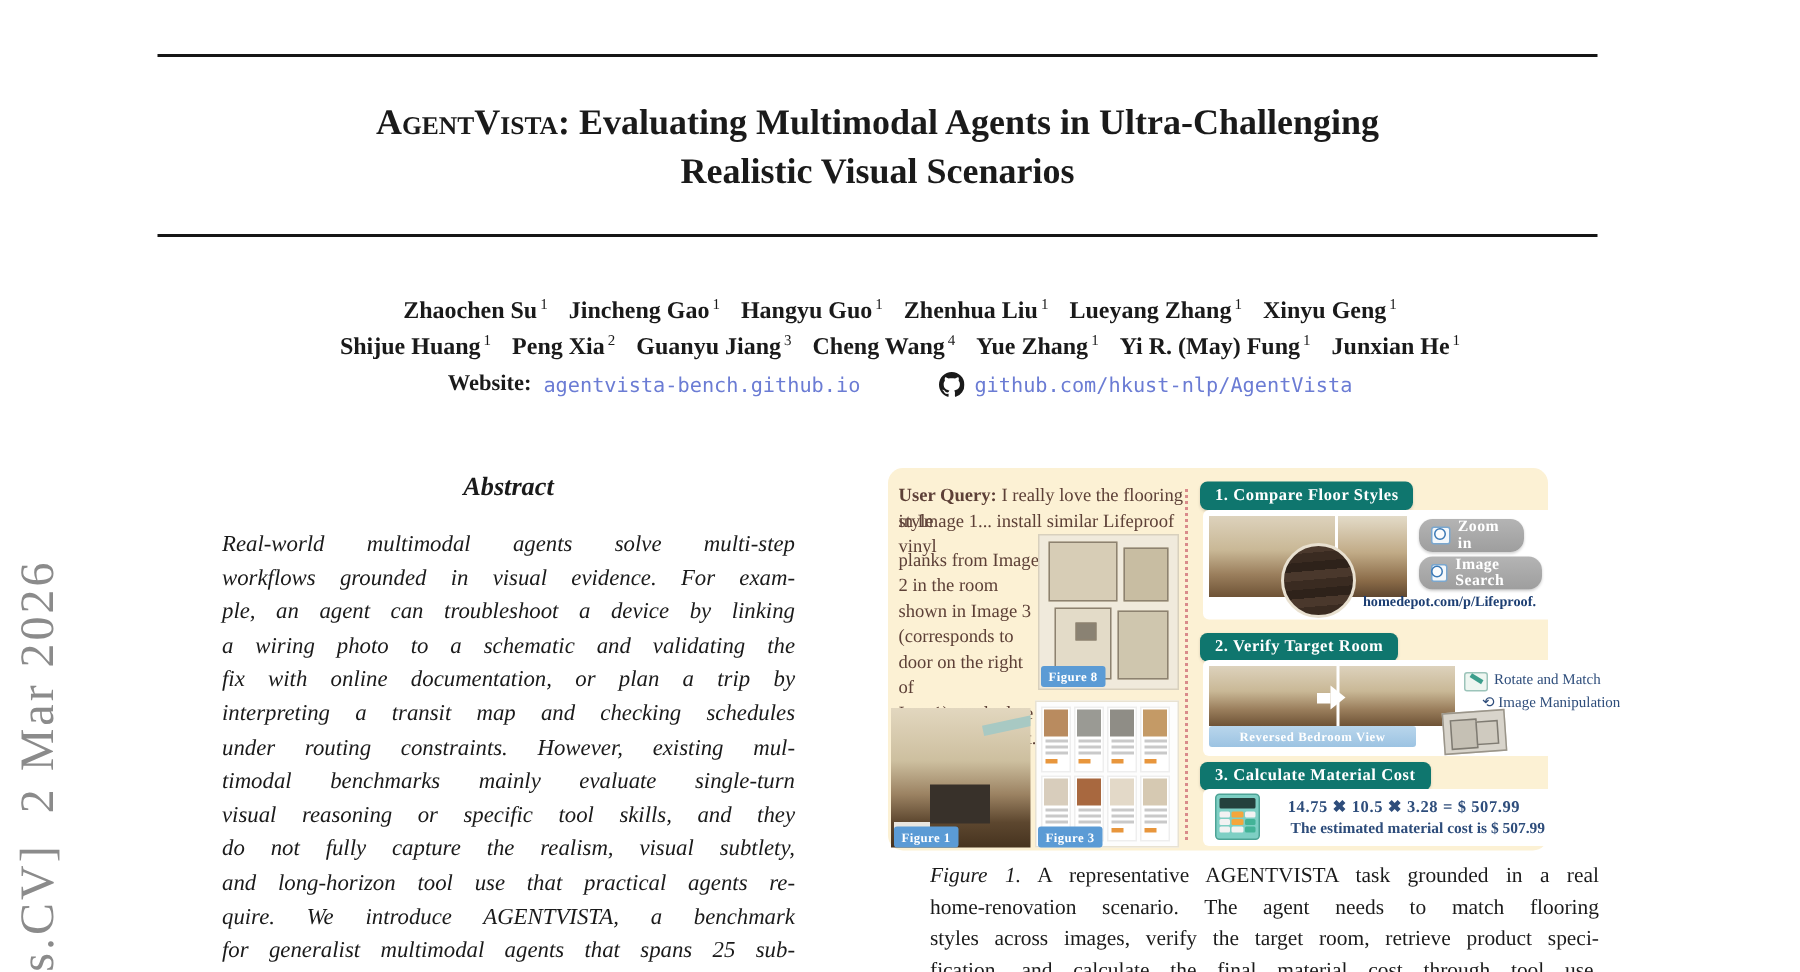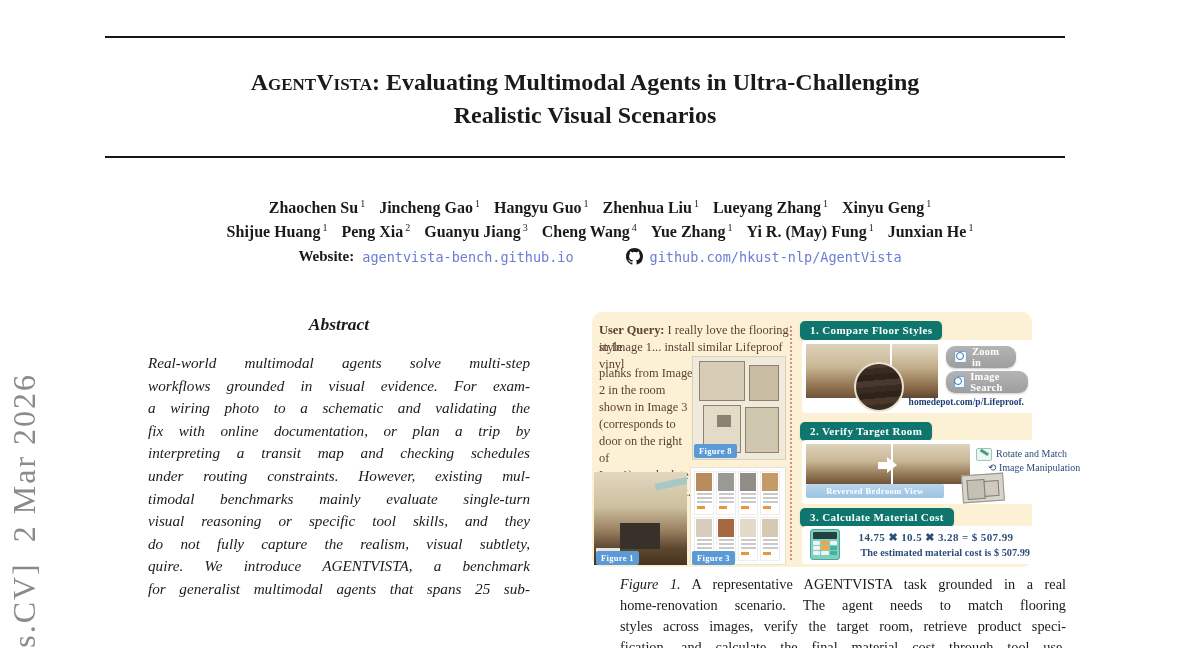--- a/index.html
+++ b/index.html
@@ -157,27 +157,29 @@
       <path fill="#1a1a1a" d="M8 0C3.58 0 0 3.58 0 8c0 3.54 2.29 6.53 5.47 7.59.4.07.55-.17.55-.38 0-.19-.01-.82-.01-1.49-2.01.37-2.53-.49-2.69-.94-.09-.23-.48-.94-.82-1.13-.28-.15-.68-.52-.01-.53.63-.01 1.08.58 1.23.82.72 1.21 1.87.87 2.33.66.07-.52.28-.87.51-1.07-1.78-.2-3.64-.89-3.64-3.95 0-.87.31-1.59.82-2.15-.08-.2-.36-1.02.08-2.12 0 0 .67-.21 2.2.82.64-.18 1.32-.27 2-.27s1.36.09 2 .27c1.53-1.04 2.2-.82 2.2-.82.44 1.1.16 1.92.08 2.12.51.56.82 1.27.82 2.15 0 3.07-1.87 3.75-3.65 3.95.29.25.54.73.54 1.48 0 1.07-.01 1.93-.01 2.2 0 .21.15.46.55.38A8.01 8.01 0 0 0 16 8c0-4.42-3.58-8-8-8z"></path>
     </svg>
   <a href="#" class="mono-link">github.com/hkust-nlp/AgentVista</a>
 </div>
 
 <div class="leftcol">
   <div class="abs-head">Abstract</div>
   <div class="abs-lines">
       <div class="abs-line">Real-world multimodal agents solve multi-step</div>
       <div class="abs-line">workflows grounded in visual evidence. For exam-</div>
+      <div class="abs-line">ple, an agent can troubleshoot a device by linking</div>
       <div class="abs-line">a wiring photo to a schematic and validating the</div>
       <div class="abs-line">fix with online documentation, or plan a trip by</div>
       <div class="abs-line">interpreting a transit map and checking schedules</div>
       <div class="abs-line">under routing constraints. However, existing mul-</div>
       <div class="abs-line">timodal benchmarks mainly evaluate single-turn</div>
       <div class="abs-line">visual reasoning or specific tool skills, and they</div>
       <div class="abs-line">do not fully capture the realism, visual subtlety,</div>
+      <div class="abs-line">and long-horizon tool use that practical agents re-</div>
       <div class="abs-line">quire. We introduce AGENTVISTA, a benchmark</div>
       <div class="abs-line">for generalist multimodal agents that spans 25 sub-</div>
     </div>
 </div>
 
 <div class="figpanel">
   <div class="divider"></div>
 
   <div class="q-wide" style="top:10px;">
     <span class="q-lbl">User Query:</span><span> I really love the flooring style</span>

